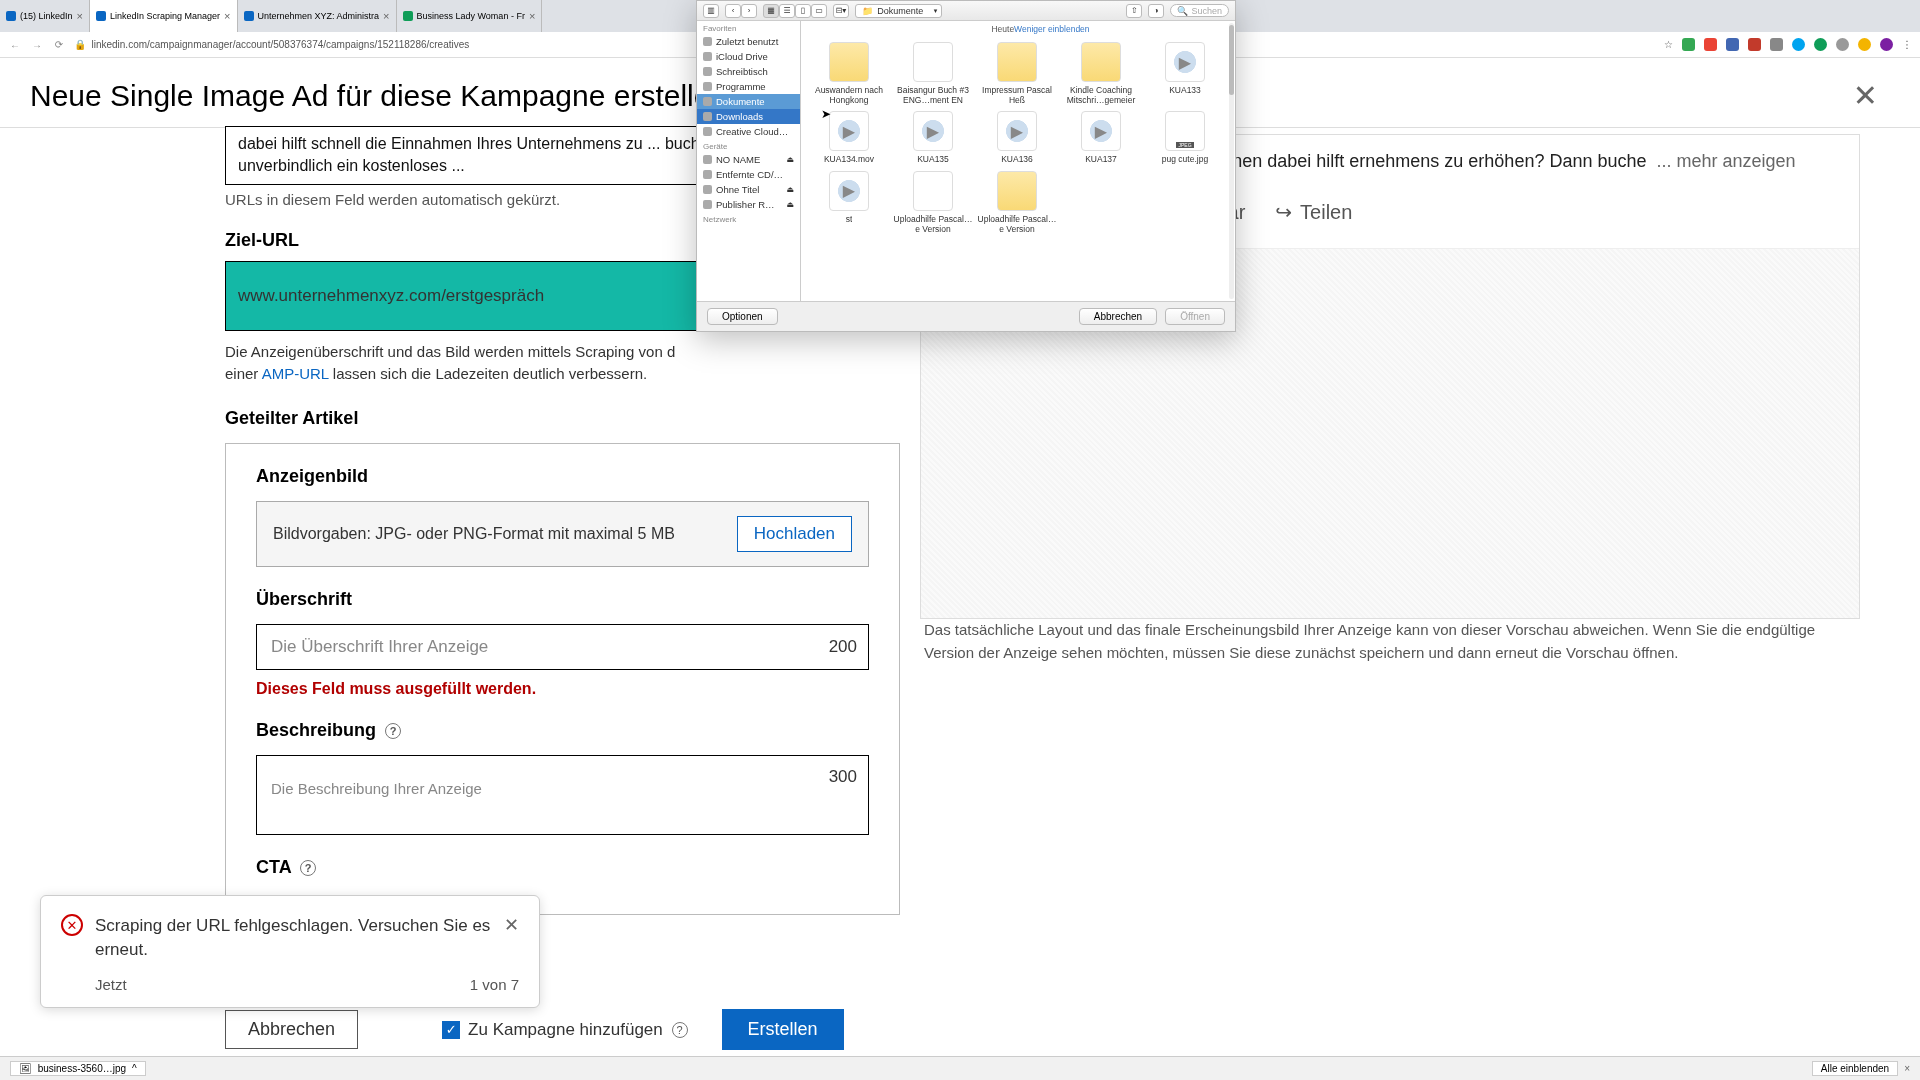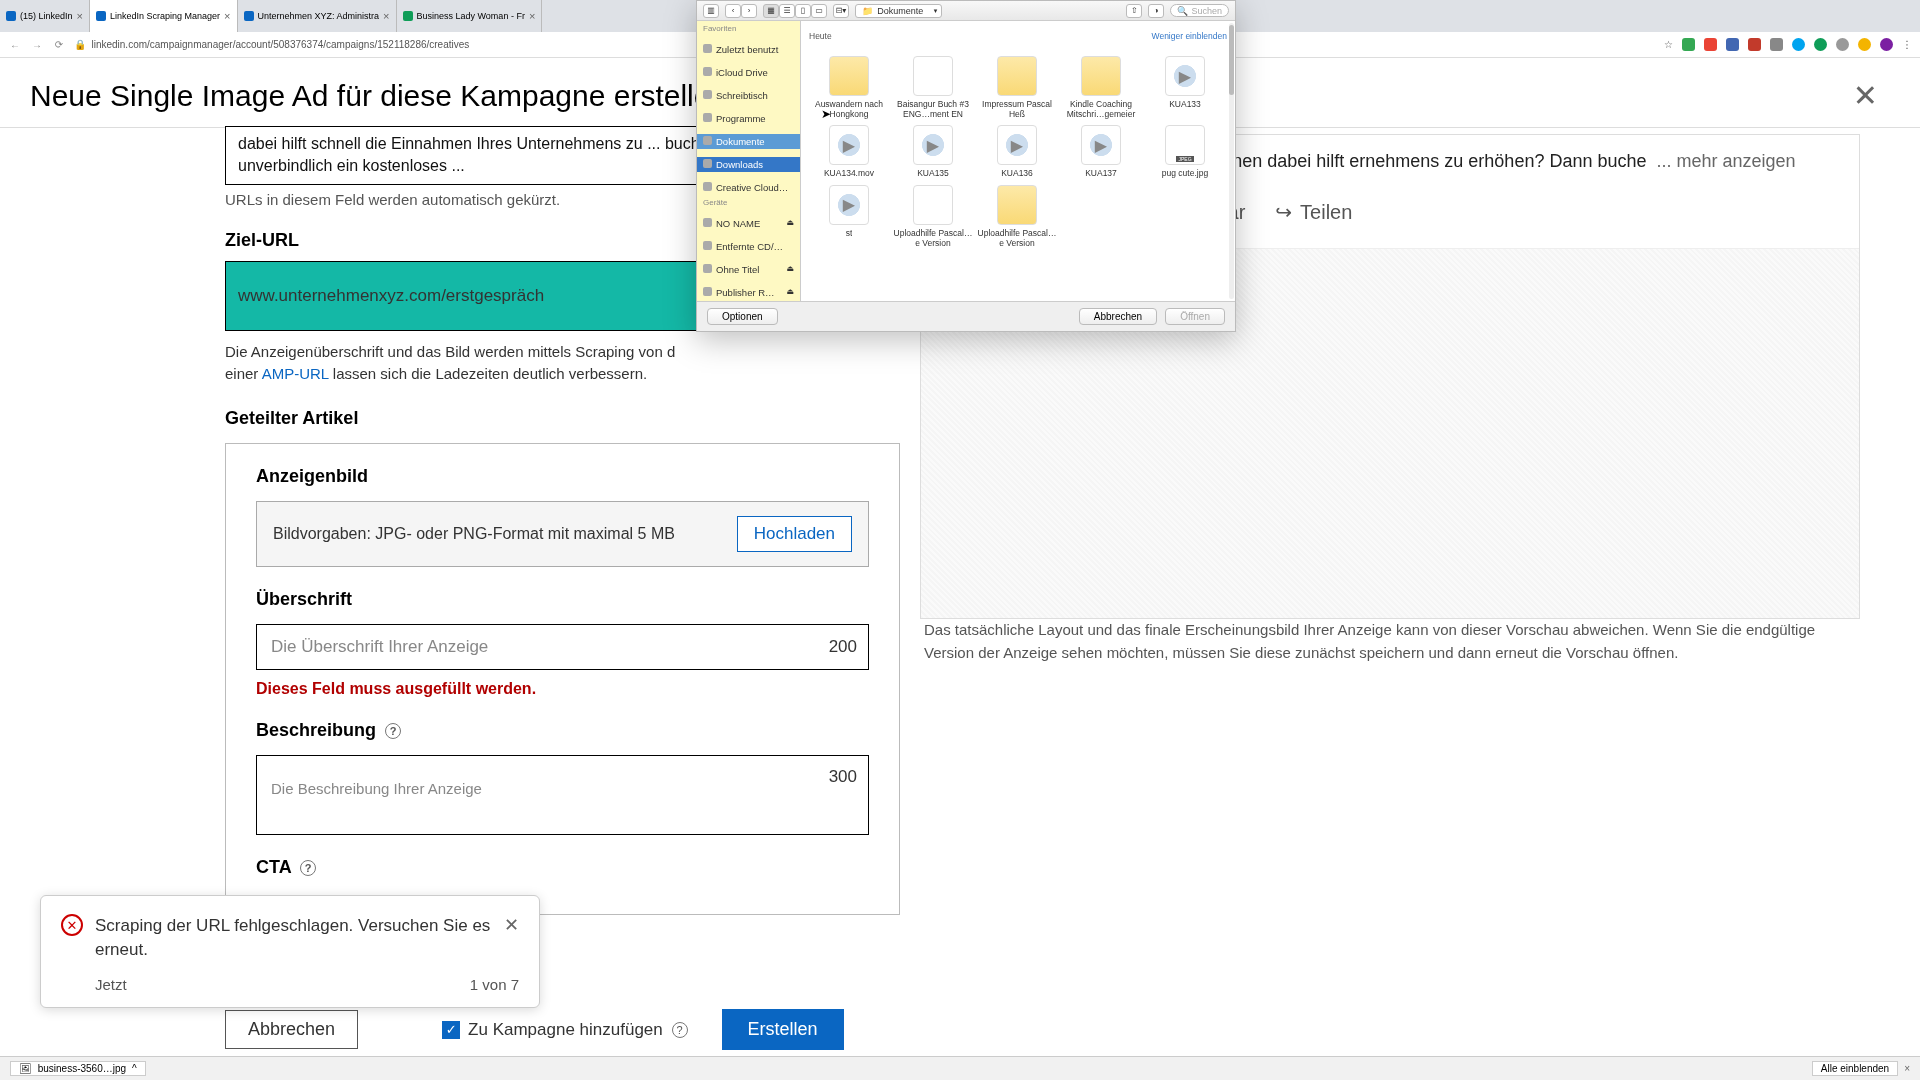--- a/index.html
+++ b/index.html
@@ -86,29 +86,29 @@
 .dl-x { color:#666; cursor:pointer; }
 
 
 .file-dialog { position:absolute; top:0; left:696px; width:540px; background:#ececec; border:1px solid #bbb; box-shadow:0 8px 30px rgba(0,0,0,.25); font-size:9px; color:#333; z-index:50; }
 .fd-toolbar { height:20px; display:flex; align-items:center; padding:0 6px; gap:6px; border-bottom:1px solid #ccc; background:linear-gradient(#f8f8f8,#e8e8e8); }
 .fd-btn { width:16px; height:14px; border:1px solid #bbb; border-radius:3px; background:#fff; display:flex; align-items:center; justify-content:center; font-size:8px; }
 .fd-path { border:1px solid #bbb; background:#fff; border-radius:3px; padding:0 18px 0 6px; display:flex; align-items:center; gap:4px; height:14px; position:relative;}
 .fd-path::after{content:"▾"; position:absolute; right:4px; font-size:7px;}
 .fd-search { border:1px solid #bbb; background:#fff; border-radius:8px; padding:0 6px; height:13px; display:flex; align-items:center; gap:3px; }
 .fd-body { display:flex; height: 280px; }
-.fd-sidebar { width:104px; background:#fef9c3; border-right:1px solid #ccc; overflow:hidden; }
+.fd-sidebar { width:104px; background:#ffffff; border-right:1px solid #ccc; overflow:hidden; }
 .fd-side-hdr { font-size:8px; color:#888; padding: 3px 6px 1px; }
-.fd-side-item { padding: 2px 6px; display:flex; gap:4px; font-size:9.5px;margin-top:8px; }
+.fd-side-item { padding: 2px 6px; display:flex; align-items:center; gap:4px; font-size:9.5px; }
 .fd-side-item.sel { background:#5b9bd5; color:#fff; }
 .fd-side-item.ext { background:#3477c7; color:#fff; }
 .fd-side-ic { width:9px; height:9px; background:#aaa; border-radius:2px; flex-shrink:0; }
 .eject { margin-left:auto; font-size:8px; }
 .fd-files { flex:1; background:#fff; overflow:hidden; position:relative; }
-.fd-files-hdr { display:flex; justify-content:space-between; padding:10px 8px; font-size:8.5px; color:#555; }
+.fd-files-hdr { display:flex; justify-content:center; padding:3px 8px; font-size:8.5px; color:#555;margin-left:45px; }
 .fd-link { color:#3477c7; cursor:pointer; }
 .fd-grid { display:flex; flex-wrap:wrap; padding: 2px 6px; gap: 0; }
 .fd-file { width: 84px; display:flex; flex-direction:column; align-items:center; padding:3px 2px; }
 .fd-thumb { width:40px; height:40px; background:#fff; border:1px solid #ddd; border-radius:4px; display:flex; align-items:center; justify-content:center; font-size:16px; color:#888; position:relative;}
 .fd-thumb.mov{ background:radial-gradient(circle,#cde 40%,#fff 42%);}
 .fd-thumb.jpg::after{content:"JPEG"; position:absolute; bottom:2px; font-size:5px; background:#555;color:#fff;padding:0 2px;}
 .fd-thumb.fold{background:linear-gradient(#fde9a8,#f9d976);}
 .fd-fname { font-size:8.5px; text-align:center; margin-top:3px; line-height:1.2; max-width:82px; overflow:hidden; }
 .fd-footer { display:flex; justify-content:space-between; padding:6px 10px; border-top:1px solid #ccc; background:#efefef; }
 .fd-fbtn { border:1px solid #bbb; border-radius:4px; padding:2px 14px; background:linear-gradient(#fff,#eee); font-size:10px; }

